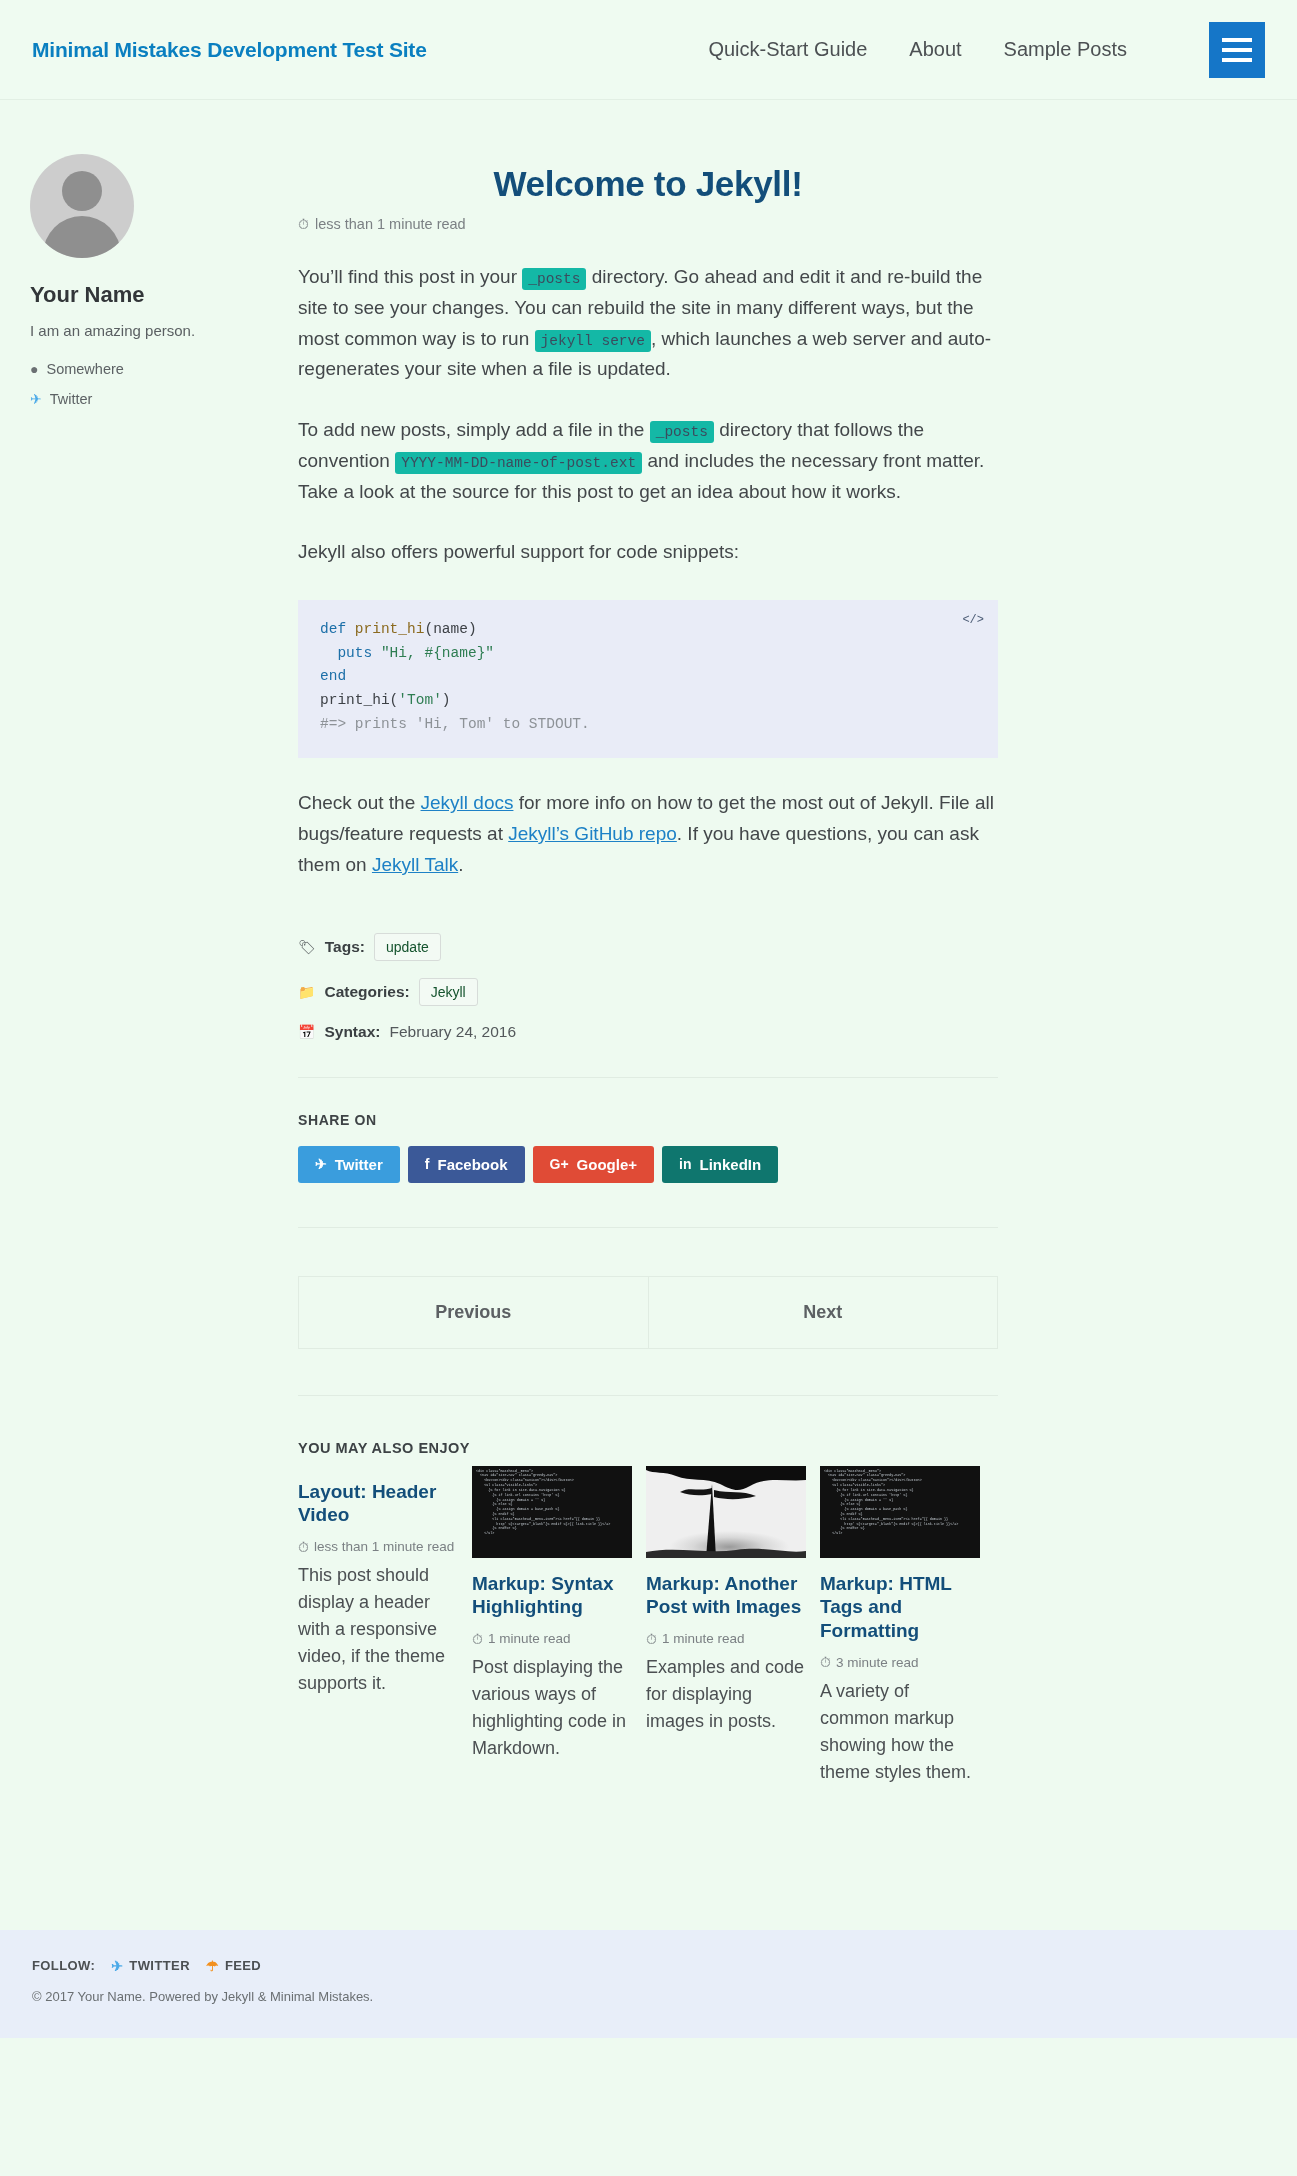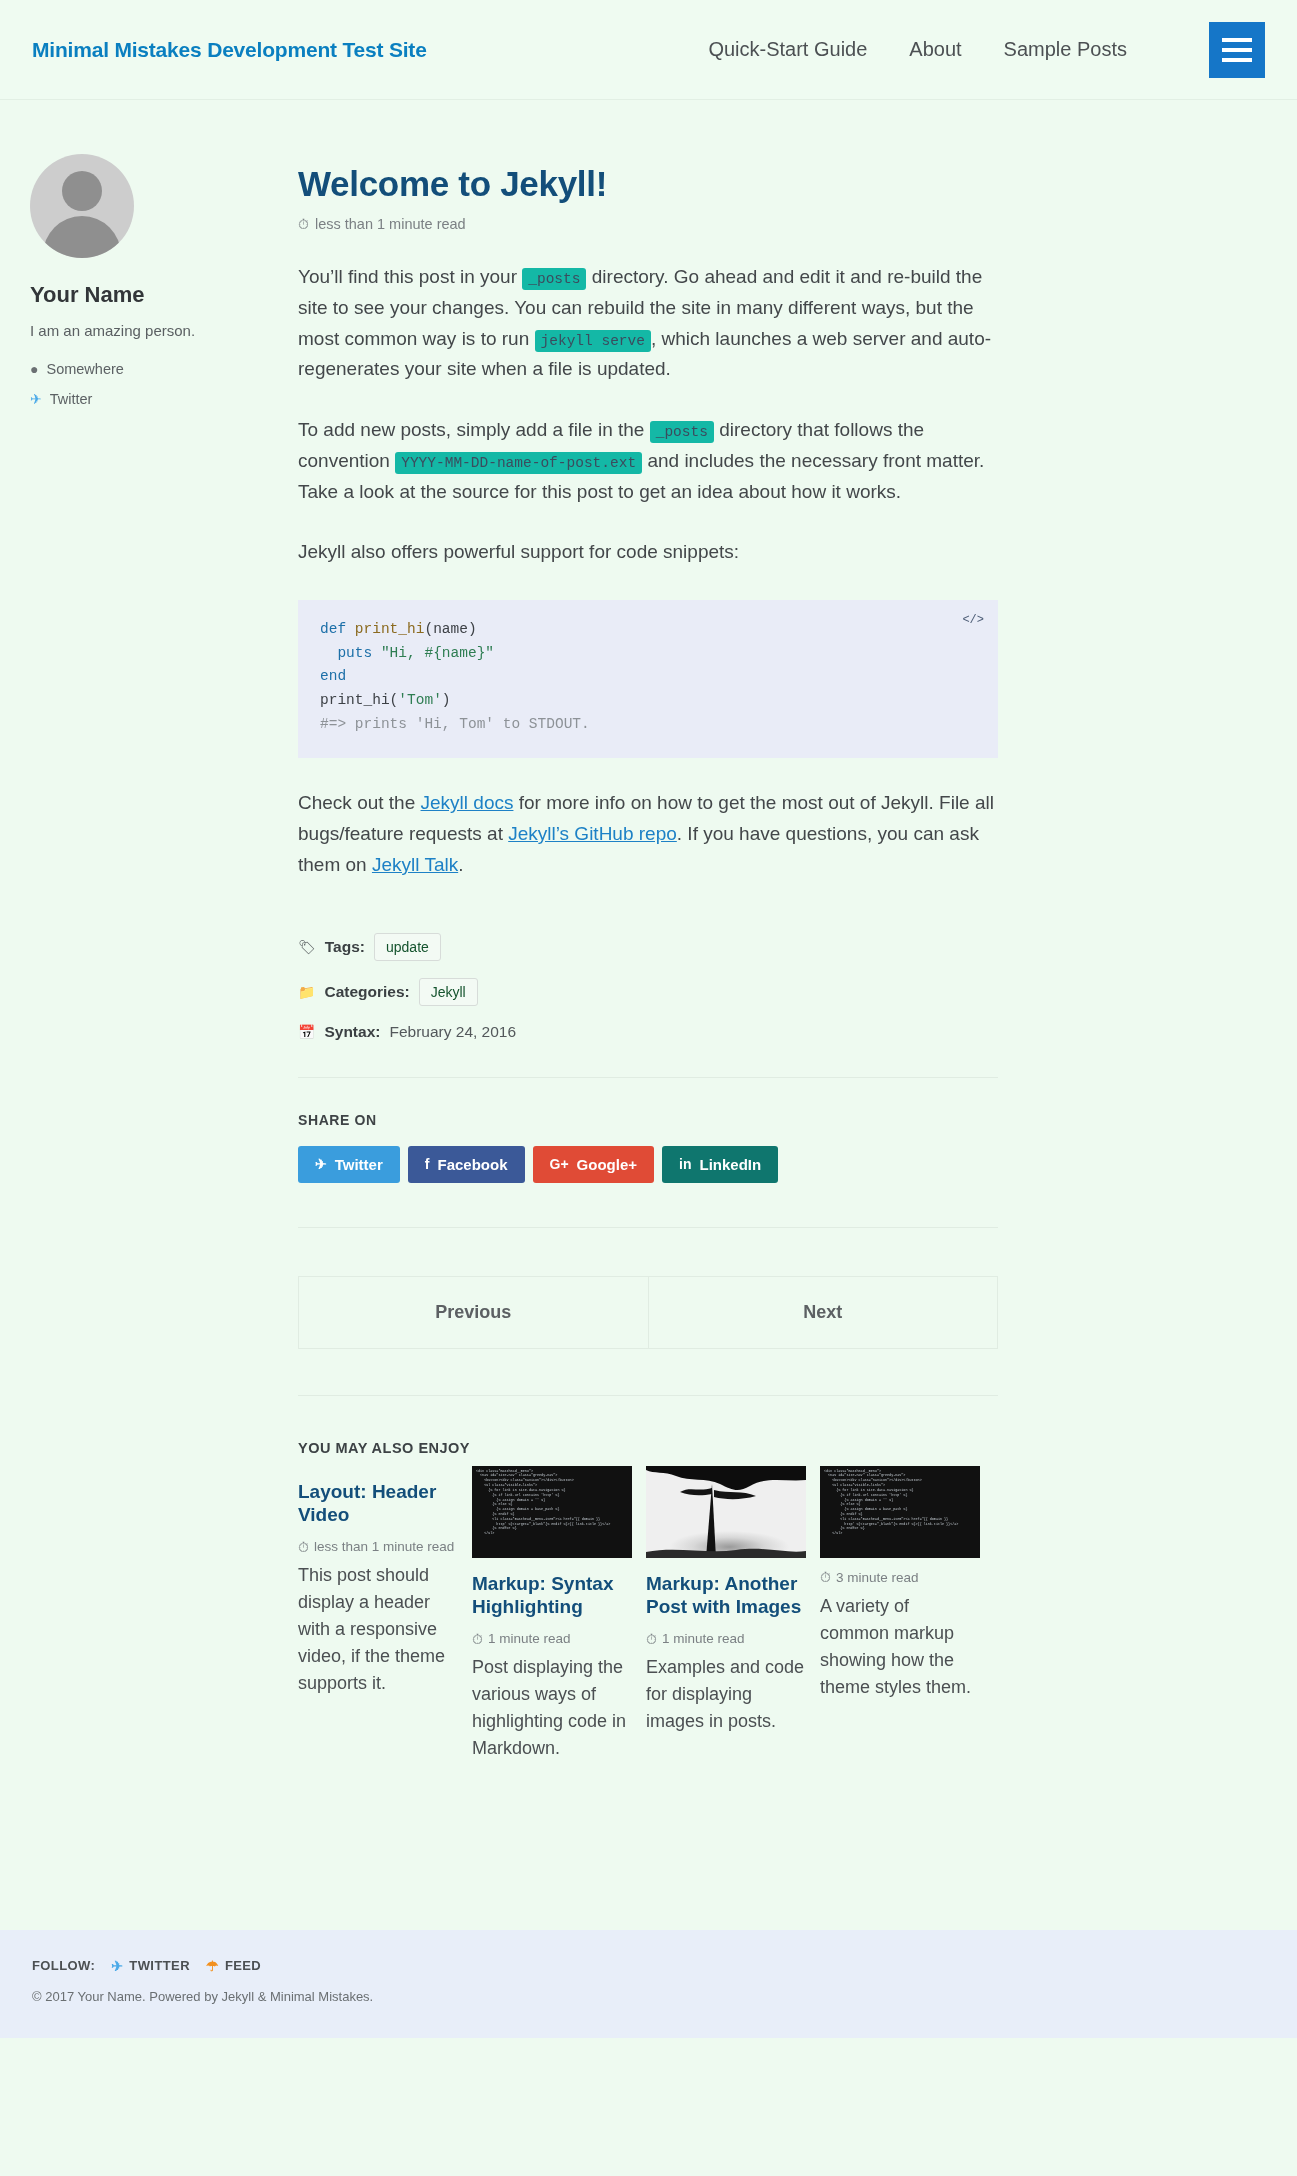--- a/index.html
+++ b/index.html
@@ -128,20 +128,21 @@
     width: 700px;
     flex: 0 0 700px;
     padding-left: 0px;
   }
   h1.post-title {
     font-size: 35px;
     font-weight: bold;
     color: #134e7a;
     margin: 24px 0 0 0;
     letter-spacing: -0.3px;
+    text-align: center;
   }
   .read-time {
     font-size: 14.5px;
     color: #7b8084;
     margin: 12px 0 0 0;
     display: flex;
     align-items: center;
     gap: 6px;
   }
   .post-body p {
@@ -532,20 +533,21 @@
         {% if link.url contains 'http' %}
           {% assign domain = '' %}
         {% else %}
           {% assign domain = base_path %}
         {% endif %}
         &lt;li class="masthead__menu-item"&gt;&lt;a href="{{ domain }}
           http' %}&lt;target="_blank"{% endif %}&gt;{{ link.title }}&lt;/a&gt;
         {% endfor %}
     &lt;/ul&gt;</div>
         </div>
+        <div class="rc-title">Markup: HTML Tags and Formatting</div>
         <div class="rc-meta">
           <span class="ic">⏱</span>
           <span>3 minute read</span>
         </div>
         <div class="rc-excerpt">A variety of common markup showing how the theme styles them.</div>
       </div>
 
     </div>
 
   </main>

